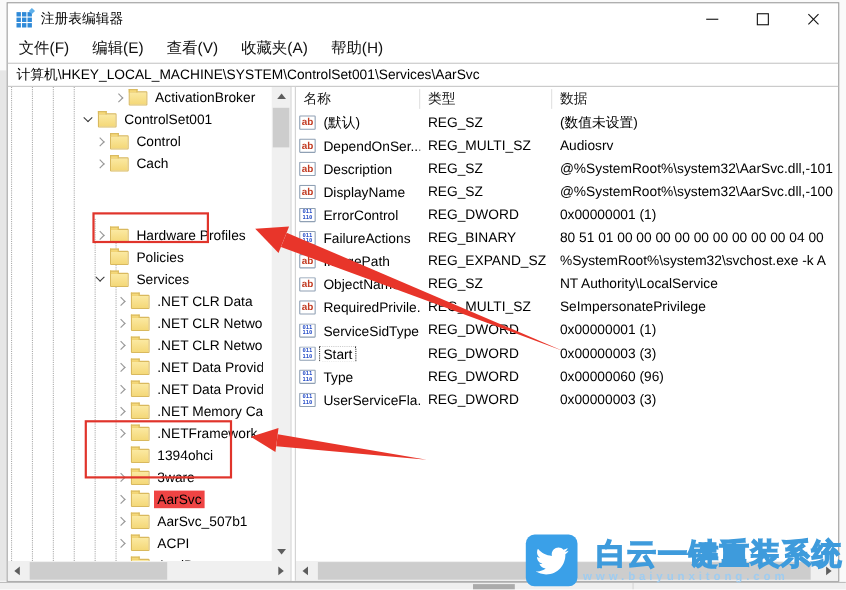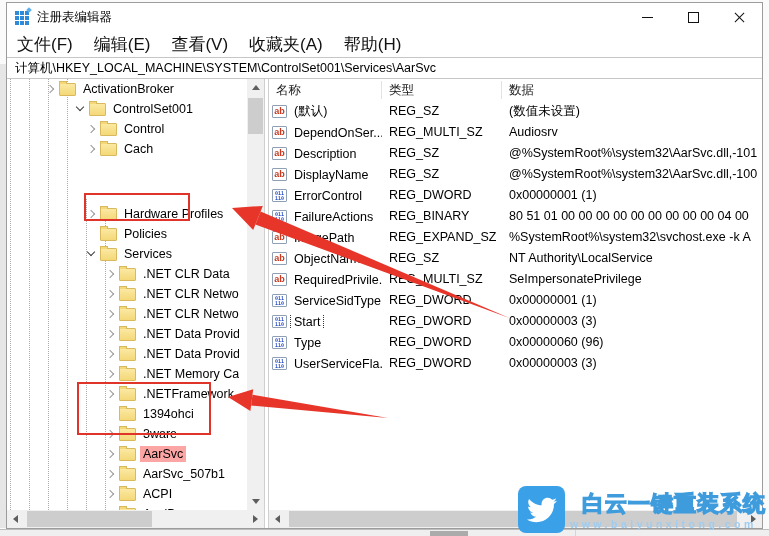--- a/index.html
+++ b/index.html
@@ -18,21 +18,21 @@
   .app-icon .cell{position:absolute;width:4px;height:4px;background:#2f8ad8;}
   .app-icon .spark{position:absolute;width:4px;height:4px;background:#5fb0ea;transform:rotate(45deg);right:0;top:-1px;}
   .title-text{font-size:12.5px;color:#000;}
   .caps{margin-left:auto;display:flex;height:28px;}
   .cap{width:46px;height:28px;display:flex;align-items:center;justify-content:center;position:relative;}
   .cap-min i{display:block;width:11px;height:1px;background:#111;}
   .cap-max i{display:block;width:9px;height:9px;border:1px solid #111;}
   .cap-close i,.cap-close i::after{display:block;width:13px;height:1px;background:#111;transform:rotate(45deg);}
   .cap-close i::after{content:"";transform:rotate(90deg);}
 
-  .menubar{height:26px;display:flex;align-items:center;padding-left:10px;font-size:17px;color:#111;flex:none;}
+  .menubar{height:26px;display:flex;align-items:center;padding-left:10px;font-size:14px;color:#111;flex:none;}
   .menu-item{margin-right:21px;}
 
   .addressbar{height:22px;border:1px solid #c6c6c6;border-left:none;border-right:none;
        font-size:12.5px;color:#000;display:flex;align-items:center;padding-left:8px;flex:none;box-sizing:border-box;}
 
   .main{flex:1;display:flex;min-height:0;position:relative;}
   
   .treepane{width:258px;flex:none;position:relative;border-right:1px solid #d0d0d0;box-sizing:border-box;overflow:hidden;}
   .guide{position:absolute;top:0;bottom:18px;width:0;border-left:1px dotted #ababab;}
   .tree{position:absolute;left:0;top:0;right:25px;bottom:18px;overflow:hidden;}
@@ -40,21 +40,21 @@
   .chev{width:12px;height:12px;position:relative;flex:none;}
   .chev.collapsed::after{content:"";position:absolute;left:2px;top:3px;width:5px;height:5px;
        border-top:1px solid #989898;border-right:1px solid #989898;transform:rotate(45deg);}
   .chev.expanded::after{content:"";position:absolute;left:2px;top:1px;width:5px;height:5px;
        border-top:1px solid #3c3c3c;border-right:1px solid #3c3c3c;transform:rotate(135deg);}
   .folder{width:15px;height:11px;background:linear-gradient(#fbe9a2,#f4d878);border:1px solid #d9b95e;
        border-radius:1px;position:relative;margin:0 4px 0 2px;flex:none;}
   .folder::before{content:"";position:absolute;top:-3px;left:-1px;width:6px;height:2px;background:#f4d878;
        border:1px solid #d9b95e;border-bottom:none;}
   .tlabel{padding:1px 3px;}
-  .tlabel.sel{background:#fca5a5;}
+  .tlabel.sel{background:#ef4444;}
 
   
   .splitter{width:4px;flex:none;background:#fff;border-right:1px solid #d0d0d0;box-sizing:border-box;}
 
   
   .valpane{flex:1;position:relative;overflow:hidden;}
   .vheader{display:flex;height:22px;font-size:12.5px;color:#1a1a1a;align-items:center;}
   .vh{box-sizing:border-box;border-right:1px solid #e2e2e2;height:18px;display:flex;align-items:center;}
   .vh.c1{width:113px;padding-left:7px;}
   .vh.c2{width:120px;padding-left:7px;}
@@ -87,21 +87,21 @@
 
   
   .overlay{position:absolute;left:0;top:0;width:769px;height:536px;pointer-events:none;z-index:40;}
   .ann-box{position:absolute;border:2px solid #e0342b;box-sizing:border-box;}
   svg.arrows{position:absolute;left:0;top:0;pointer-events:none;}
 
   
   .wm{position:absolute;right:3px;bottom:3px;display:flex;align-items:center;z-index:30;}
   .wm-logo{width:47px;height:47px;border-radius:8px;background:#3aa0e8;display:flex;align-items:center;justify-content:center;flex:none;}
   .wm-txt{margin-left:5px;}
-  .wm-brand{font-size:22px;font-weight:bold;letter-spacing:1px;color:#ecf6fd;
+  .wm-brand{font-size:27px;font-weight:bold;letter-spacing:1px;color:#ecf6fd;
        -webkit-text-stroke:1.3px #3e9bdc;line-height:28px;padding-left:12px;}
   .wm-url{font-size:10.5px;font-weight:bold;color:#9fccf0;letter-spacing:3.5px;line-height:12px;}
 </style>
 </head>
 <body>
 
 <div class="page-strip-left"></div>
 
 <div class="win">
   <div class="titlebar">
@@ -145,21 +145,21 @@
 
   <div class="main">
     <div class="treepane">
       <div class="guide" style="left:3px"></div>
       <div class="guide" style="left:22px"></div>
       <div class="guide" style="left:41px"></div>
       <div class="guide" style="left:60px"></div>
       <div class="guide" style="left:79px;top:120px"></div>
       <div class="guide" style="left:98px;top:140px"></div>
       <div class="tree">
-          <div class="trow" style="padding-left: 38px;">
+          <div class="trow" style="padding-left: 96px;">
             <span class="chev collapsed"></span>
             <span class="folder"></span>
             <span class="tlabel">ActivationBroker</span>
           </div>
           <div class="trow" style="padding-left: 68px;">
             <span class="chev expanded"></span>
             <span class="folder"></span>
             <span class="tlabel">ControlSet001</span>
           </div>
           <div class="trow" style="padding-left: 79px;">

